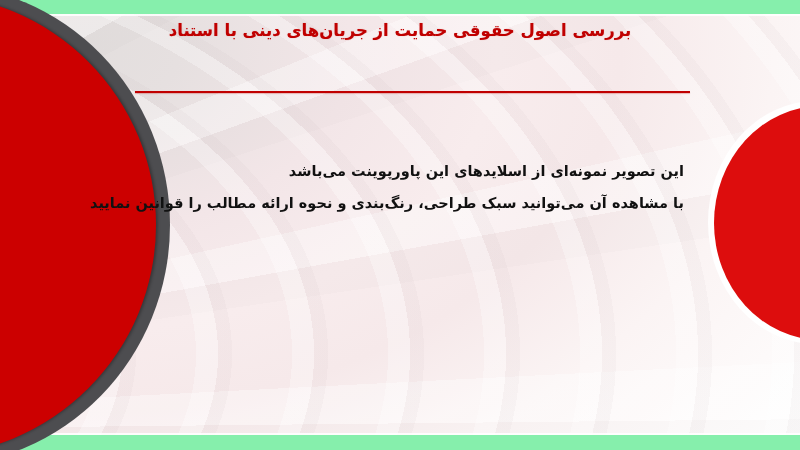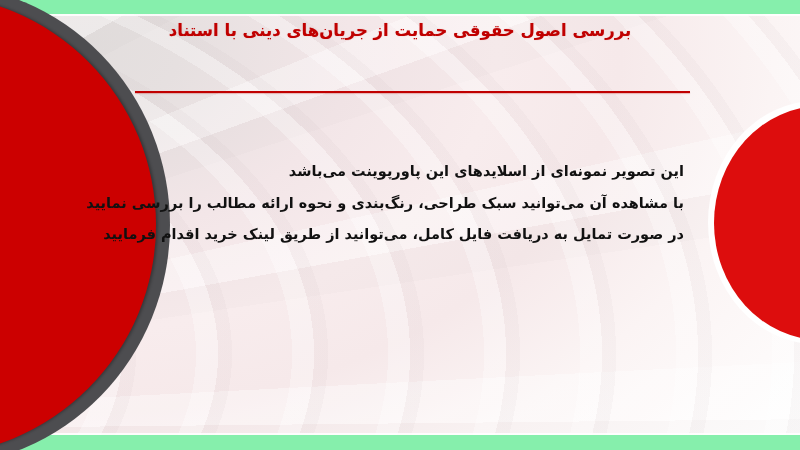--- a/index.html
+++ b/index.html
@@ -173,18 +173,17 @@
   <div id="content">
 
     <div id="title">
       <span>بررسی اصول حقوقی حمایت از جریان‌های دینی با استناد</span><br>
     </div>
 
     <div id="title-rule"></div>
 
     <div id="body">
       <span class="line l1">این تصویر نمونه‌ای از اسلایدهای این پاورپوینت می‌باشد</span>
-      <span class="line l2">با مشاهده آن می‌توانید سبک طراحی، رنگ‌بندی و نحوه ارائه مطالب را بررسی نمایید</span>
-      <span class="line l3">در صورت تمایل به دریافت فایل کامل، می‌توانید از طریق لینک خرید اقدام فرمایید</span>
+      <span class="line l2">با مشاهده آن می‌توانید سبک طراحی، رنگ‌بندی و نحوه ارائه مطالب را قوانین نمایید</span>
     </div>
 
   </div>
 </div>
 
 </body></html>

